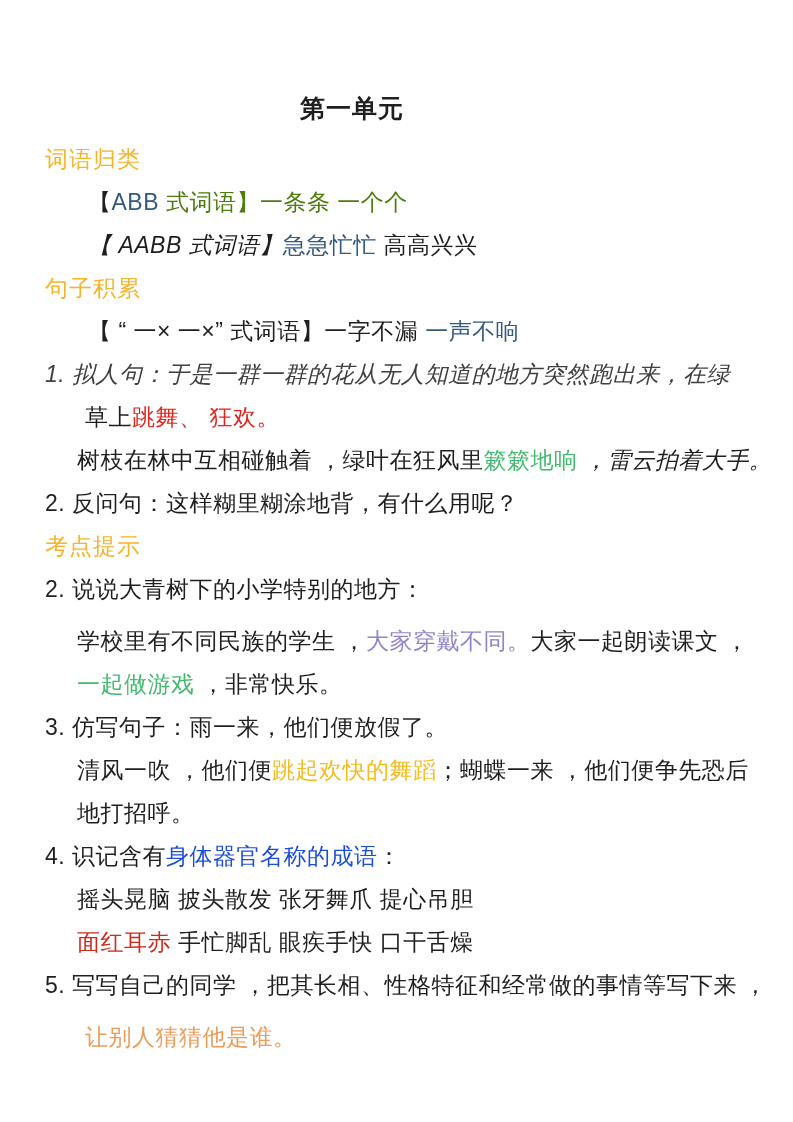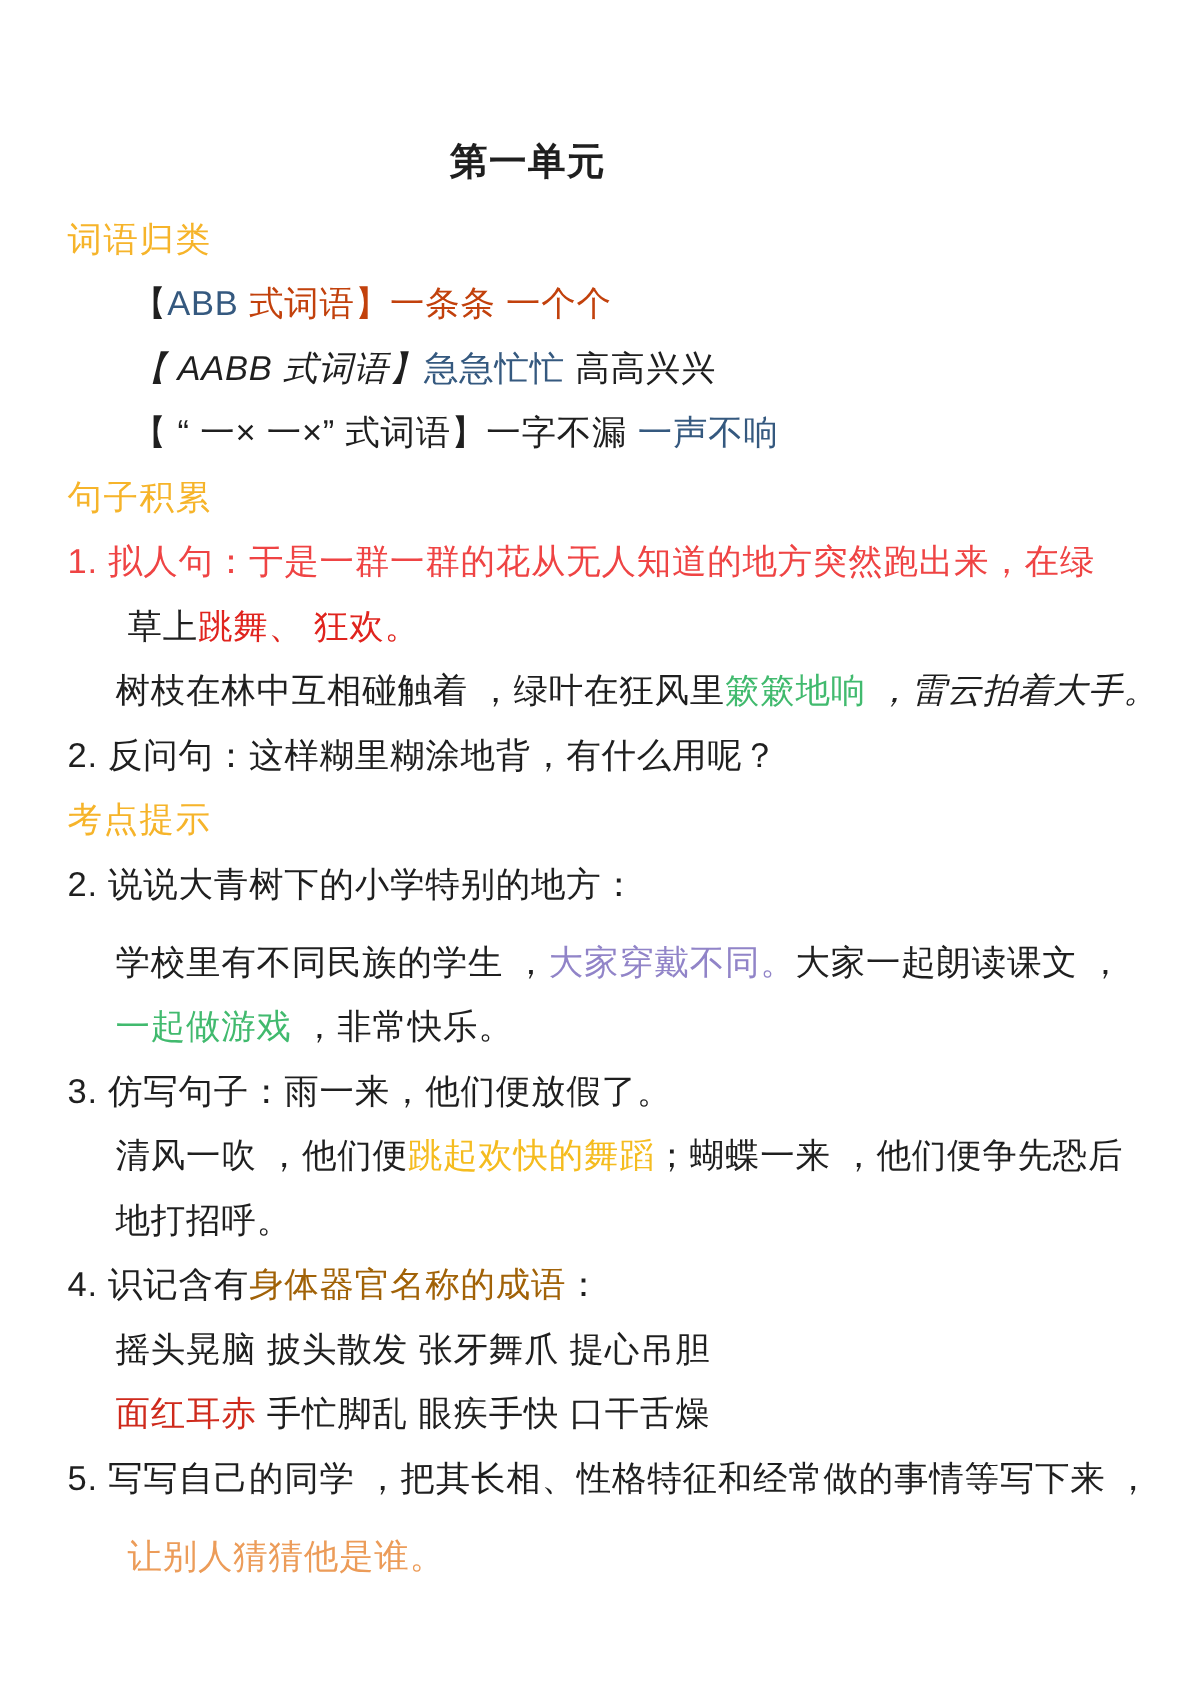--- a/index.html
+++ b/index.html
@@ -46,34 +46,34 @@
   .line[data-type="cont2"]    { padding-left: 40px; }
   .line.gap { margin-top: 9px; }
 </style>
 </head>
 <body>
 
 <div class="page">
   <div class="doc-title">第一单元</div>
   <div>
       <div class="line" data-type="heading"><span style="color: rgb(246, 180, 42);">词语归类</span></div>
-      <div class="line" data-type="bracket"><span style="color: rgb(31, 31, 31);">【</span><span style="color: rgb(53, 89, 127);">ABB</span><span style="color: #c2410c;"> 式词语】一条条 一个个</span></div>
+      <div class="line" data-type="bracket"><span style="color: rgb(31, 31, 31);">【</span><span style="color: rgb(53, 89, 127);">ABB</span><span style="color: #4d7c0f;"> 式词语】一条条 一个个</span></div>
       <div class="line" data-type="bracket"><span style="color: rgb(31, 31, 31); font-style: italic;">【 AABB 式词语】</span><span style="color: rgb(53, 89, 127);">急急忙忙</span><span style="color: rgb(31, 31, 31);"> 高高兴兴</span></div>
+      <div class="line" data-type="heading"><span style="color: rgb(246, 180, 42);">句子积累</span></div>
       <div class="line" data-type="bracket"><span style="color: rgb(31, 31, 31);">【 “ 一× 一×” 式词语】一字不漏 </span><span style="color: rgb(53, 89, 127);">一声不响</span></div>
-      <div class="line" data-type="heading"><span style="color: rgb(246, 180, 42);">句子积累</span></div>
-      <div class="line" data-type="numbered"><span style="color: #ef4444;">1. 拟人句：于是一群一群的花从无人知道的地方突然跑出来，在绿</span></div>
+      <div class="line" data-type="numbered"><span style="color: #404040; font-style: italic;">1. 拟人句：于是一群一群的花从无人知道的地方突然跑出来，在绿</span></div>
       <div class="line" data-type="cont2"><span style="color: rgb(31, 31, 31);">草上</span><span style="color: rgb(224, 36, 30);">跳舞、 狂欢。</span></div>
       <div class="line" data-type="cont"><span style="color: rgb(31, 31, 31);">树枝在林中互相碰触着 ，绿叶在狂风里</span><span style="color: rgb(65, 186, 110);">簌簌地响</span><span style="color: rgb(31, 31, 31); font-style: italic;"> ，雷云拍着大手。</span></div>
       <div class="line" data-type="numbered"><span style="color: rgb(31, 31, 31);">2. 反问句：这样糊里糊涂地背，有什么用呢？</span></div>
       <div class="line" data-type="heading"><span style="color: rgb(246, 180, 42);">考点提示</span></div>
       <div class="line" data-type="numbered"><span style="color: rgb(31, 31, 31);">2. 说说大青树下的小学特别的地方：</span></div>
       <div class="line gap" data-type="cont"><span style="color: rgb(31, 31, 31);">学校里有不同民族的学生 ，</span><span style="color: rgb(145, 132, 200);">大家穿戴不同。</span><span style="color: rgb(31, 31, 31);">大家一起朗读课文 ，</span></div>
       <div class="line" data-type="cont"><span style="color: rgb(65, 186, 110);">一起做游戏</span><span style="color: rgb(31, 31, 31);"> ，非常快乐。</span></div>
       <div class="line" data-type="numbered"><span style="color: rgb(31, 31, 31);">3. 仿写句子：雨一来，他们便放假了。</span></div>
       <div class="line" data-type="cont"><span style="color: rgb(31, 31, 31);">清风一吹 ，他们便</span><span style="color: rgb(245, 188, 31);">跳起欢快的舞蹈</span><span style="color: rgb(31, 31, 31);">；蝴蝶一来 ，他们便争先恐后</span></div>
       <div class="line" data-type="cont"><span style="color: rgb(31, 31, 31);">地打招呼。</span></div>
-      <div class="line" data-type="numbered"><span style="color: rgb(31, 31, 31);">4. 识记含有</span><span style="color: #a16207;">身体器官名称的成语</span><span style="color: rgb(31, 31, 31);">：</span></div>
+      <div class="line" data-type="numbered"><span style="color: rgb(31, 31, 31);">4. 识记含有</span><span style="color: #1d4ed8;">身体器官名称的成语</span><span style="color: rgb(31, 31, 31);">：</span></div>
       <div class="line" data-type="cont"><span style="color: rgb(31, 31, 31);">摇头晃脑 披头散发 张牙舞爪 提心吊胆</span></div>
       <div class="line" data-type="cont"><span style="color: rgb(207, 42, 28);">面红耳赤</span><span style="color: rgb(31, 31, 31);"> 手忙脚乱 眼疾手快 口干舌燥</span></div>
       <div class="line" data-type="numbered"><span style="color: rgb(31, 31, 31);">5. 写写自己的同学 ，把其长相、性格特征和经常做的事情等写下来 ，</span></div>
       <div class="line gap" data-type="cont2"><span style="color: rgb(236, 156, 89);">让别人猜猜他是谁。</span></div>
     </div>
 </div>
 
 </body></html>

